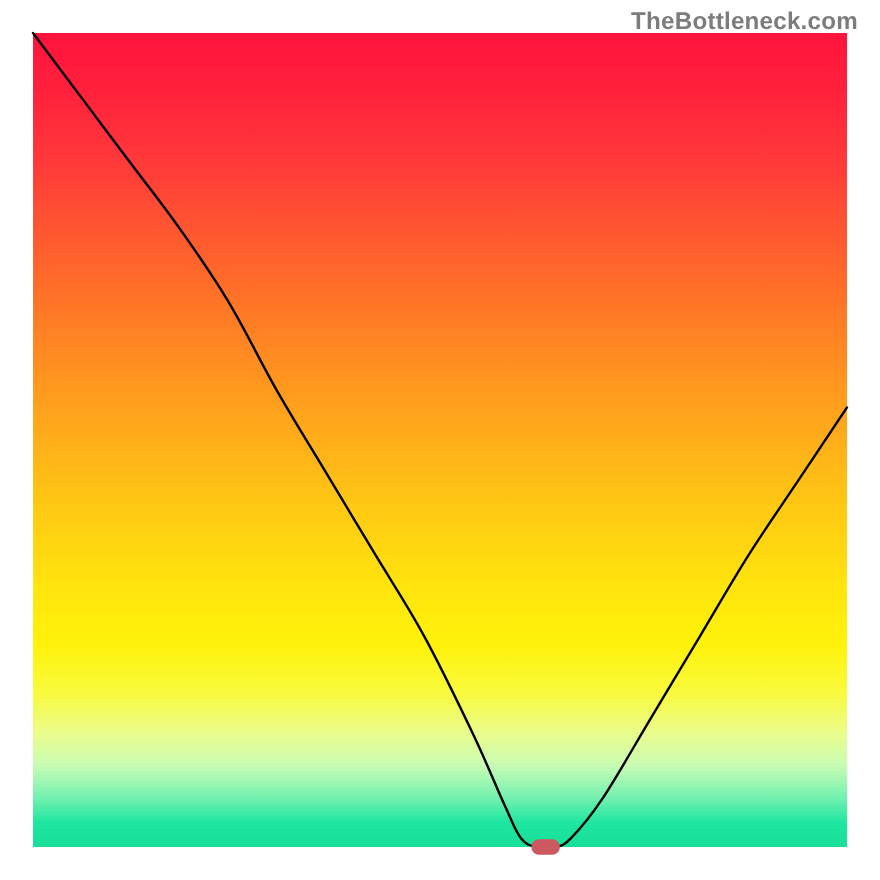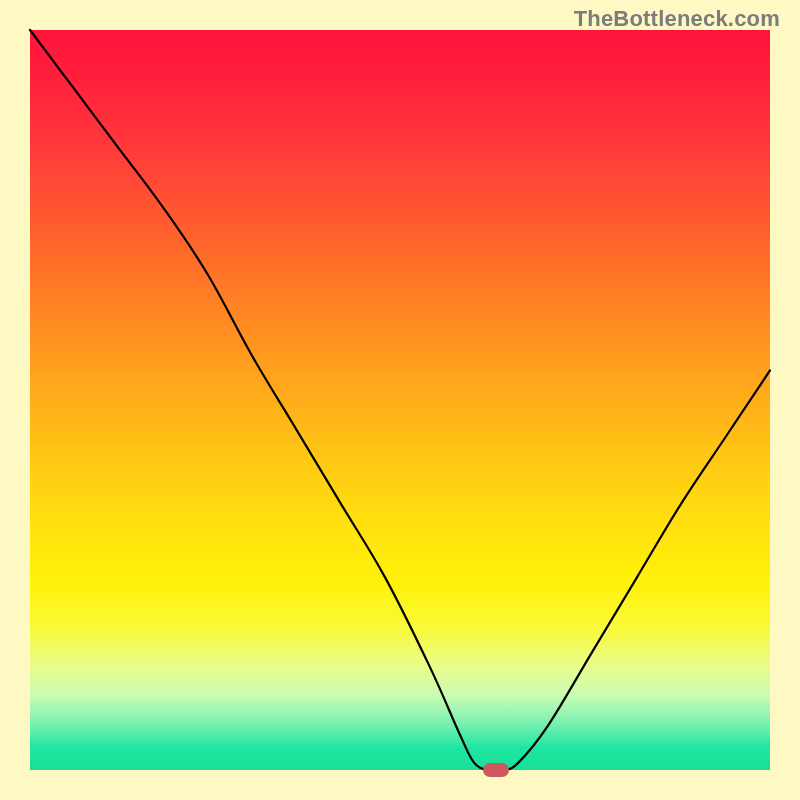--- a/index.html
+++ b/index.html
@@ -1,21 +1,21 @@
 <!DOCTYPE html>
 <html><head>
 <meta charset="utf-8">
 <style>
   * { margin: 0; padding: 0; box-sizing: border-box; }
   html, body { width: 800px; height: 800px; overflow: hidden; background: #000; }
   .stage {
     position: relative;
     width: 800px;
     height: 800px;
-    background: #fef9c3;
+    background: #ffffff;
   }
   .plot-area {
     position: absolute;
     left: 30px;
     top: 30px;
     width: 740px;
     height: 740px;
     background: linear-gradient(to bottom,
       #ff143c 0%,
       #ff1e3c 6%,

